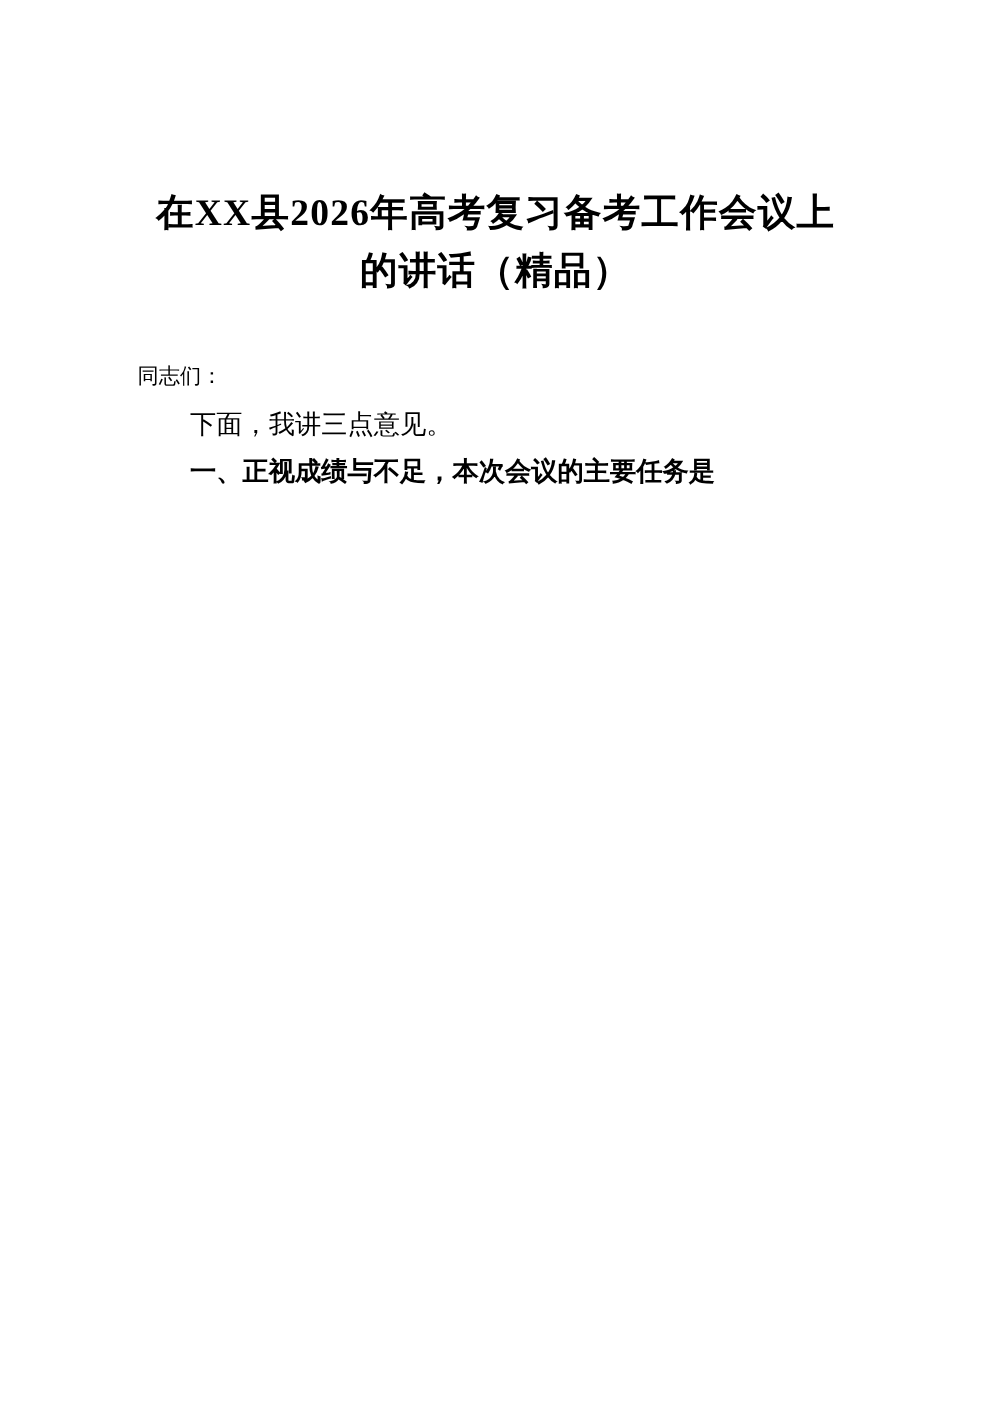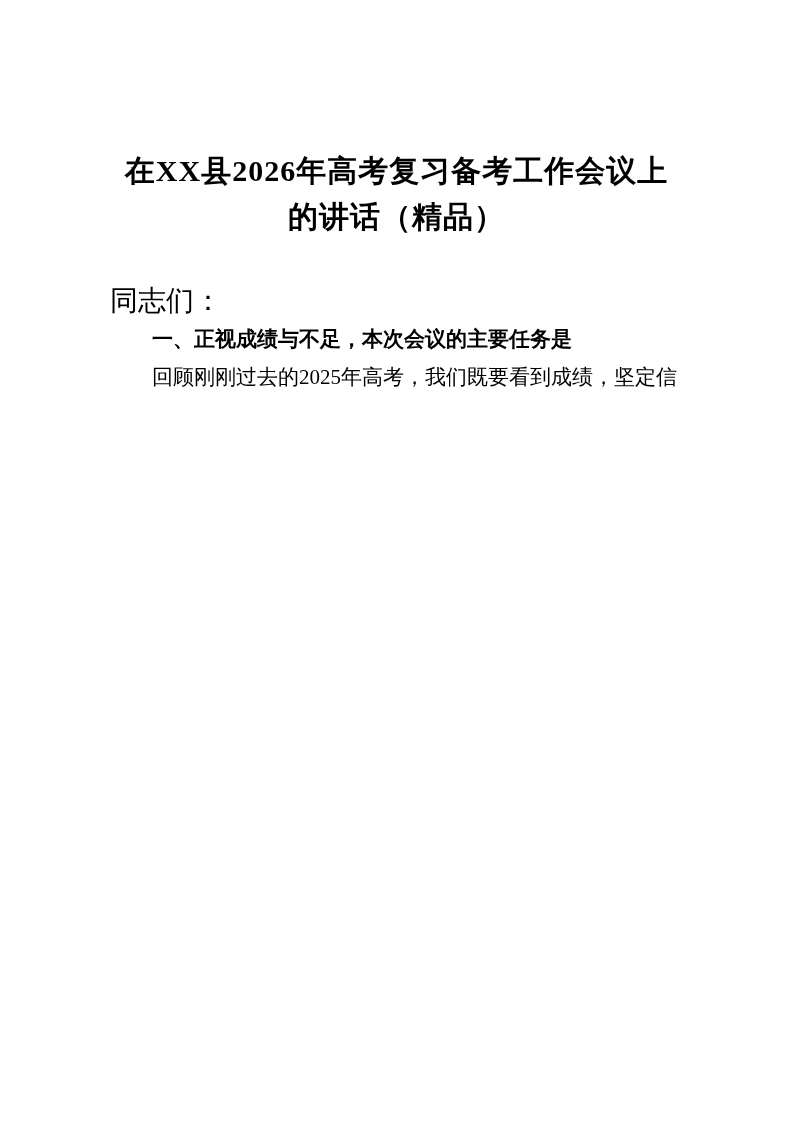--- a/index.html
+++ b/index.html
@@ -27,21 +27,21 @@
       font-size: 30px;
       font-weight: bold;
       line-height: 46px;
       text-align: center;
       letter-spacing: 1px;
       color: #000000;
     }
 
     .salutation {
       margin: 0;
-      font-size: 28px;
+      font-size: 17px;
       line-height: 38px;
       text-align: justify;
       color: #000000;
     }
 
     .body-para {
       margin: 0;
       font-size: 21px;
       line-height: 38px;
       text-indent: 2em;
@@ -57,18 +57,18 @@
 <body>
 
 <div class="page">
 
   <h1 class="doc-title">在XX县2026年高考复习备考工作会议上的讲话（精品）</h1>
 
   <p class="salutation">同志们：</p>
 
 
 
+  <p class="body-para">下面，我讲三点意见。</p>
 
   <p class="body-para section-heading">一、正视成绩与不足，本次会议的主要任务是</p>
 
-  <p class="body-para">回顾刚刚过去的2025年高考，我们既要看到成绩，坚定信</p>
 
 </div>
 
 </body></html>

